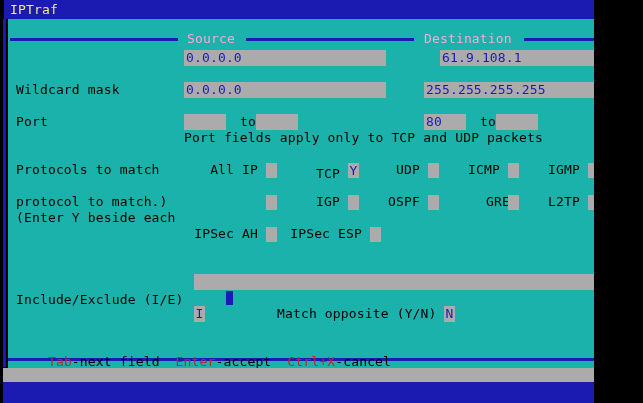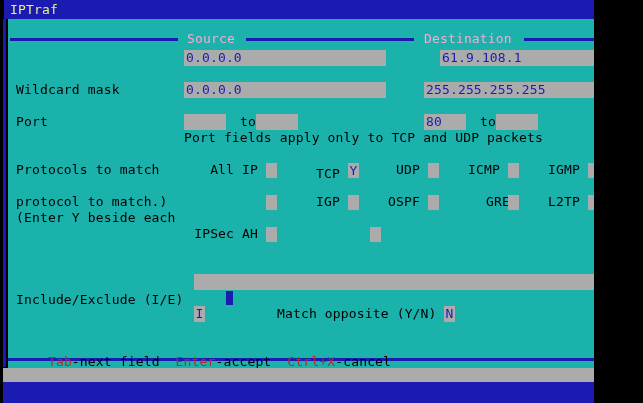--- a/index.html
+++ b/index.html
@@ -84,20 +84,21 @@
   <div class="pbox" style="left:348px;top:195px;"></div>
   <div class="plabel" style="left:312px;top:194px;">OSPF</div>
   <div class="pbox" style="left:428px;top:195px;"></div>
   <div class="plabel" style="left:402px;top:194px;">GRE</div>
   <div class="pbox" style="left:508px;top:195px;"></div>
   <div class="plabel" style="left:472px;top:194px;">L2TP</div>
   <div class="pbox" style="left:588px;top:195px;"></div>
 
   <div class="plabel" style="left:150px;top:226px;">IPSec AH</div>
   <div class="pbox" style="left:266px;top:227px;"></div>
+  <div class="plabel" style="left:254px;top:226px;">IPSec ESP</div>
   <div class="pbox" style="left:370px;top:227px;"></div>
 
   <div class="field" style="left:194px;top:274px;width:434px;padding-left:0;">
     <span class="cursor"></span><span></span>
   </div>
 
   <div class="row black" style="left:16px;top:292px;">Include/Exclude (I/E)</div>
   <div class="pbox" style="left:194px;top:306px;height:16px;line-height:16px;">I</div>
   <div class="row black" style="left:277px;top:306px;">Match opposite (Y/N)</div>
   <div class="pbox" style="left:444px;top:306px;height:16px;line-height:16px;">N</div>

